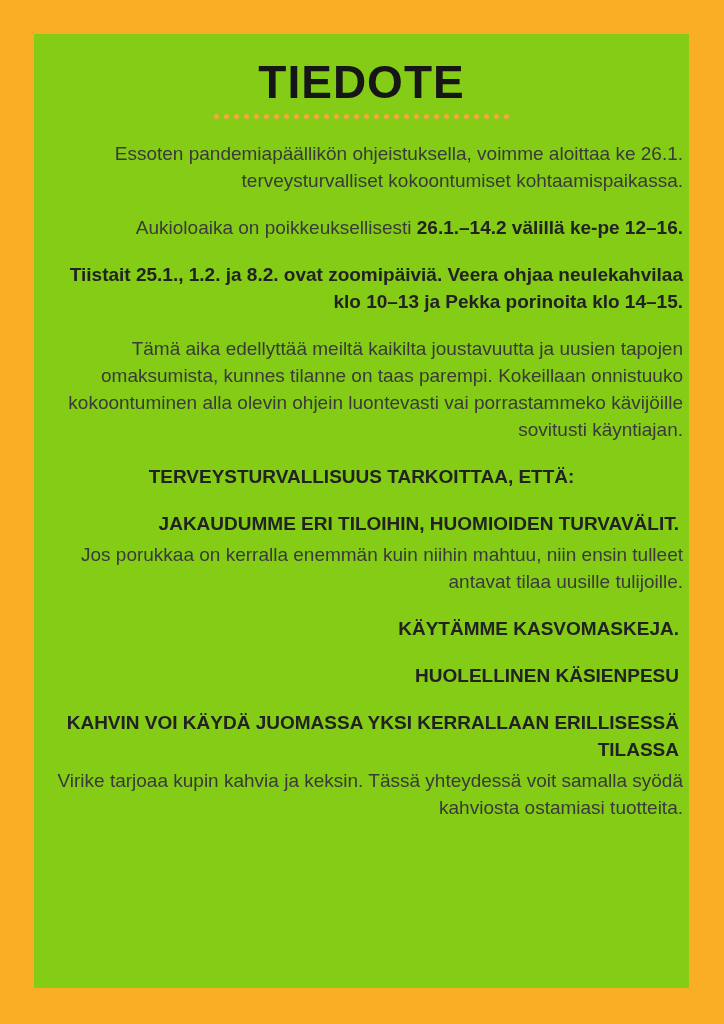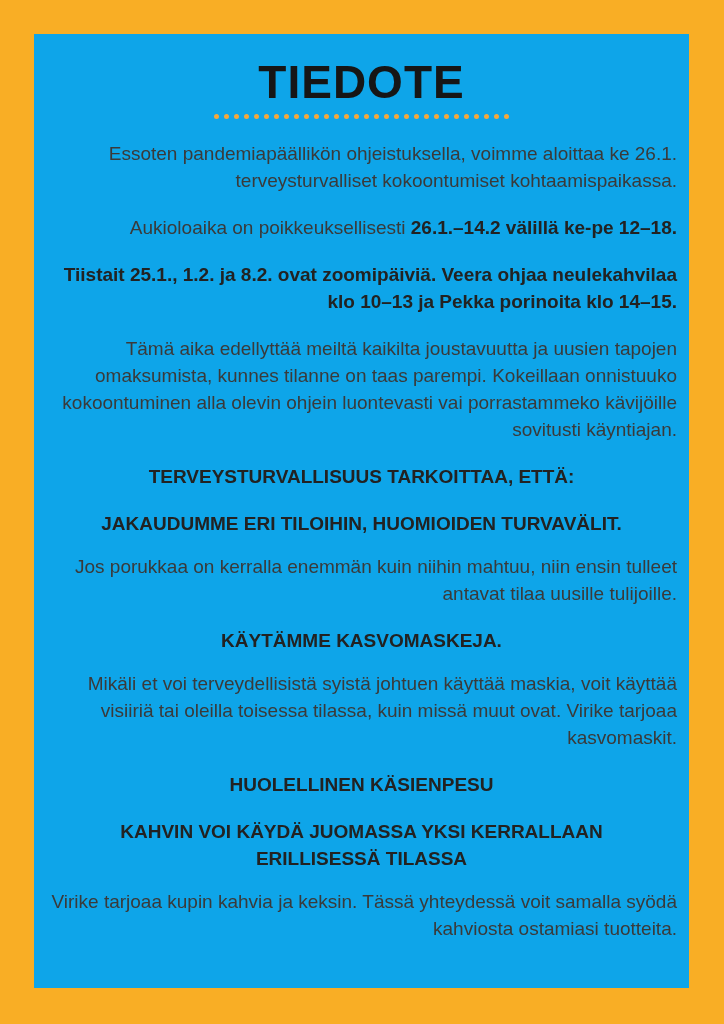--- a/index.html
+++ b/index.html
@@ -7,22 +7,22 @@
   html, body { width: 724px; height: 1024px; }
   body {
     position: relative;
     background: var(--accent);
     font-family: "Liberation Sans", "DejaVu Sans", sans-serif;
     overflow: hidden;
   }
   .sheet {
     position: absolute;
     top: 34px; left: 34px; right: 35px; bottom: 36px;
-    background: #0ea5e9;
-    padding: 24px 12px 0;
+    background: #84cc16;
+    padding: 24px 6px 0;
     text-align: center;
     color: var(--body-ink);
     font-size: 19px;
     line-height: 27px;
   }
   h1.notice-title {
     color: #161616;
     font-size: 46px;
     line-height: 48px;
     font-weight: 800;
@@ -46,21 +46,21 @@
   .bold, h2, h3, strong {
     font-weight: bold;
     color: var(--ink);
   }
   h2, h3 {
     font-size: 19px;
     line-height: 27px;
     margin: 0 0 20px;
   }
   section.rule { margin: 0 0 20px; }
-  section.rule h3 { margin: 16px; }
+  section.rule h3 { margin: 4px; text-align: right; }
   section.rule p { margin: 0; }
 </style>
 </head>
 <body>
 
 <div class="sheet">
 
   <h1 class="notice-title">TIEDOTE</h1>
 
   <div class="dots">
@@ -91,36 +91,35 @@
       <i></i>
       <i></i>
       <i></i>
       <i></i>
       <i></i>
       <i></i>
     </div>
 
   <p>Essoten pandemiapäällikön ohjeistuksella, voimme aloittaa ke 26.1. terveysturvalliset kokoontumiset kohtaamispaikassa.</p>
 
-  <p><span>Aukioloaika on poikkeuksellisesti </span><strong>26.1.–14.2 välillä ke-pe 12–18.</strong></p>
+  <p><span>Aukioloaika on poikkeuksellisesti </span><strong>26.1.–14.2 välillä ke-pe 12–16.</strong></p>
 
   <p class="bold">Tiistait 25.1., 1.2. ja 8.2. ovat zoomipäiviä. Veera ohjaa neulekahvilaa klo 10–13 ja Pekka porinoita klo 14–15.</p>
 
   <p>Tämä aika edellyttää meiltä kaikilta joustavuutta ja uusien tapojen omaksumista, kunnes tilanne on taas parempi. Kokeillaan onnistuuko kokoontuminen alla olevin ohjein luontevasti vai porrastammeko kävijöille sovitusti käyntiajan.</p>
 
   <h2>TERVEYSTURVALLISUUS TARKOITTAA, ETTÄ:</h2>
 
   <section class="rule">
     <h3>JAKAUDUMME ERI TILOIHIN, HUOMIOIDEN TURVAVÄLIT.</h3>
     <p>Jos porukkaa on kerralla enemmän kuin niihin mahtuu, niin ensin tulleet antavat tilaa uusille tulijoille.</p>
   </section>
 
   <section class="rule">
     <h3>KÄYTÄMME KASVOMASKEJA.</h3>
-    <p>Mikäli et voi terveydellisistä syistä johtuen käyttää maskia, voit käyttää visiiriä tai oleilla toisessa tilassa, kuin missä muut ovat. Virike tarjoaa kasvomaskit.</p>
   </section>
 
 
   <section class="rule">
     <h3>HUOLELLINEN KÄSIENPESU</h3>
 
   </section>
 
   <section class="rule">
     <h3>KAHVIN VOI KÄYDÄ JUOMASSA YKSI KERRALLAAN ERILLISESSÄ TILASSA</h3>

